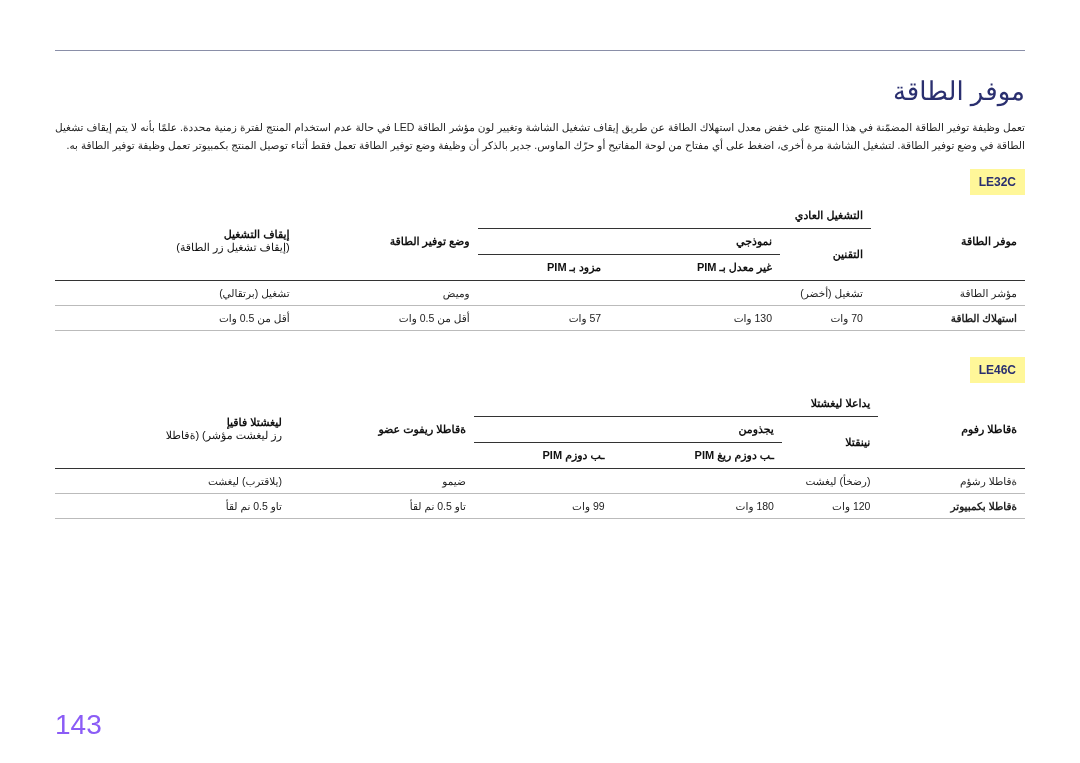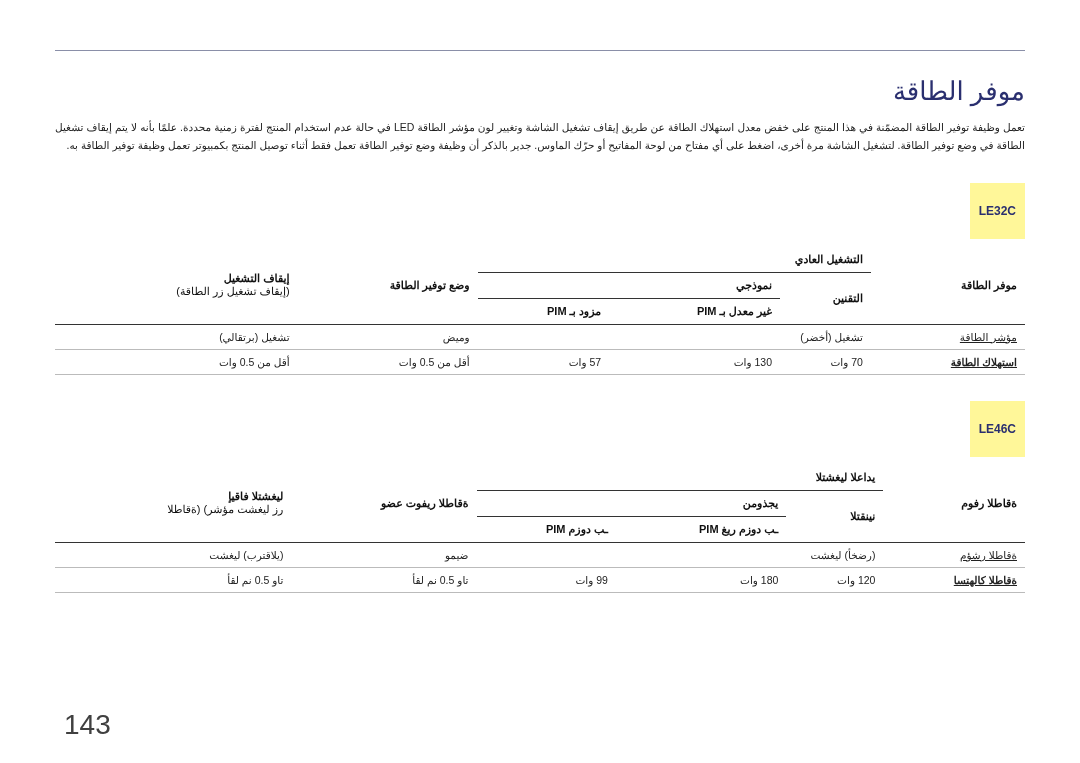--- a/index.html
+++ b/index.html
@@ -20,29 +20,29 @@
     font-size: 26px;
     color: #2a2f6f;
     font-weight: normal;
     margin-bottom: 12px;
   }
   .intro {
     font-size: 10.5px;
     color: #222;
     line-height: 1.7;
     text-align: justify;
-    margin-bottom: 28px;
+    margin-bottom: 14px;
   }
   .model {
     display: inline-block;
     background: #fff799;
     color: #2a2f6f;
     font-weight: bold;
     font-size: 12px;
-    padding: 21px 9px;
+    padding: 6px 9px;
     margin-bottom: 8px;
     direction: ltr;
   }
   table {
     width: 100%;
     border-collapse: collapse;
     margin-bottom: 26px;
     font-size: 11px;
   }
   table th, table td {
@@ -67,28 +67,27 @@
   table thead tr th:first-child { text-align: right; }
   table tbody tr td {
     border-bottom: 1px solid #bbb;
     color: #222;
     font-size: 10.5px;
     text-align: right;
   }
   table tbody tr td:first-child {
     text-align: right;
     font-weight: bold;
-    text-decoration: underline;
   }
   .page-num {
     position: absolute;
     bottom: 22px;
-    left: 64px;
+    left: 55px;
     font-size: 28px;
-    color: #404040;
+    color: #8b5cf6;
     direction: ltr;
   }
 </style>
 </head>
 <body>
 
 
 
 <div class="topline"></div>
 
@@ -161,21 +160,21 @@
     </tr>
   </thead>
   <tbody>
     <tr>
       <td style="font-weight:normal;">ةقاطلا رشؤم</td>
       <td colspan="3">(رضخأ) ليغشت</td>
       <td>ضيمو</td>
       <td>(يلاقترب) ليغشت</td>
     </tr>
     <tr>
-      <td>ةقاطلا كالهتسا</td>
+      <td>ةقاطلا بكمبيوتر</td>
       <td>120 وات</td>
       <td>180 وات</td>
       <td>99 وات</td>
       <td>تاو 0.5 نم لقأ</td>
       <td>تاو 0.5 نم لقأ</td>
     </tr>
   </tbody>
 </table>
 
 <div class="page-num">143</div>

